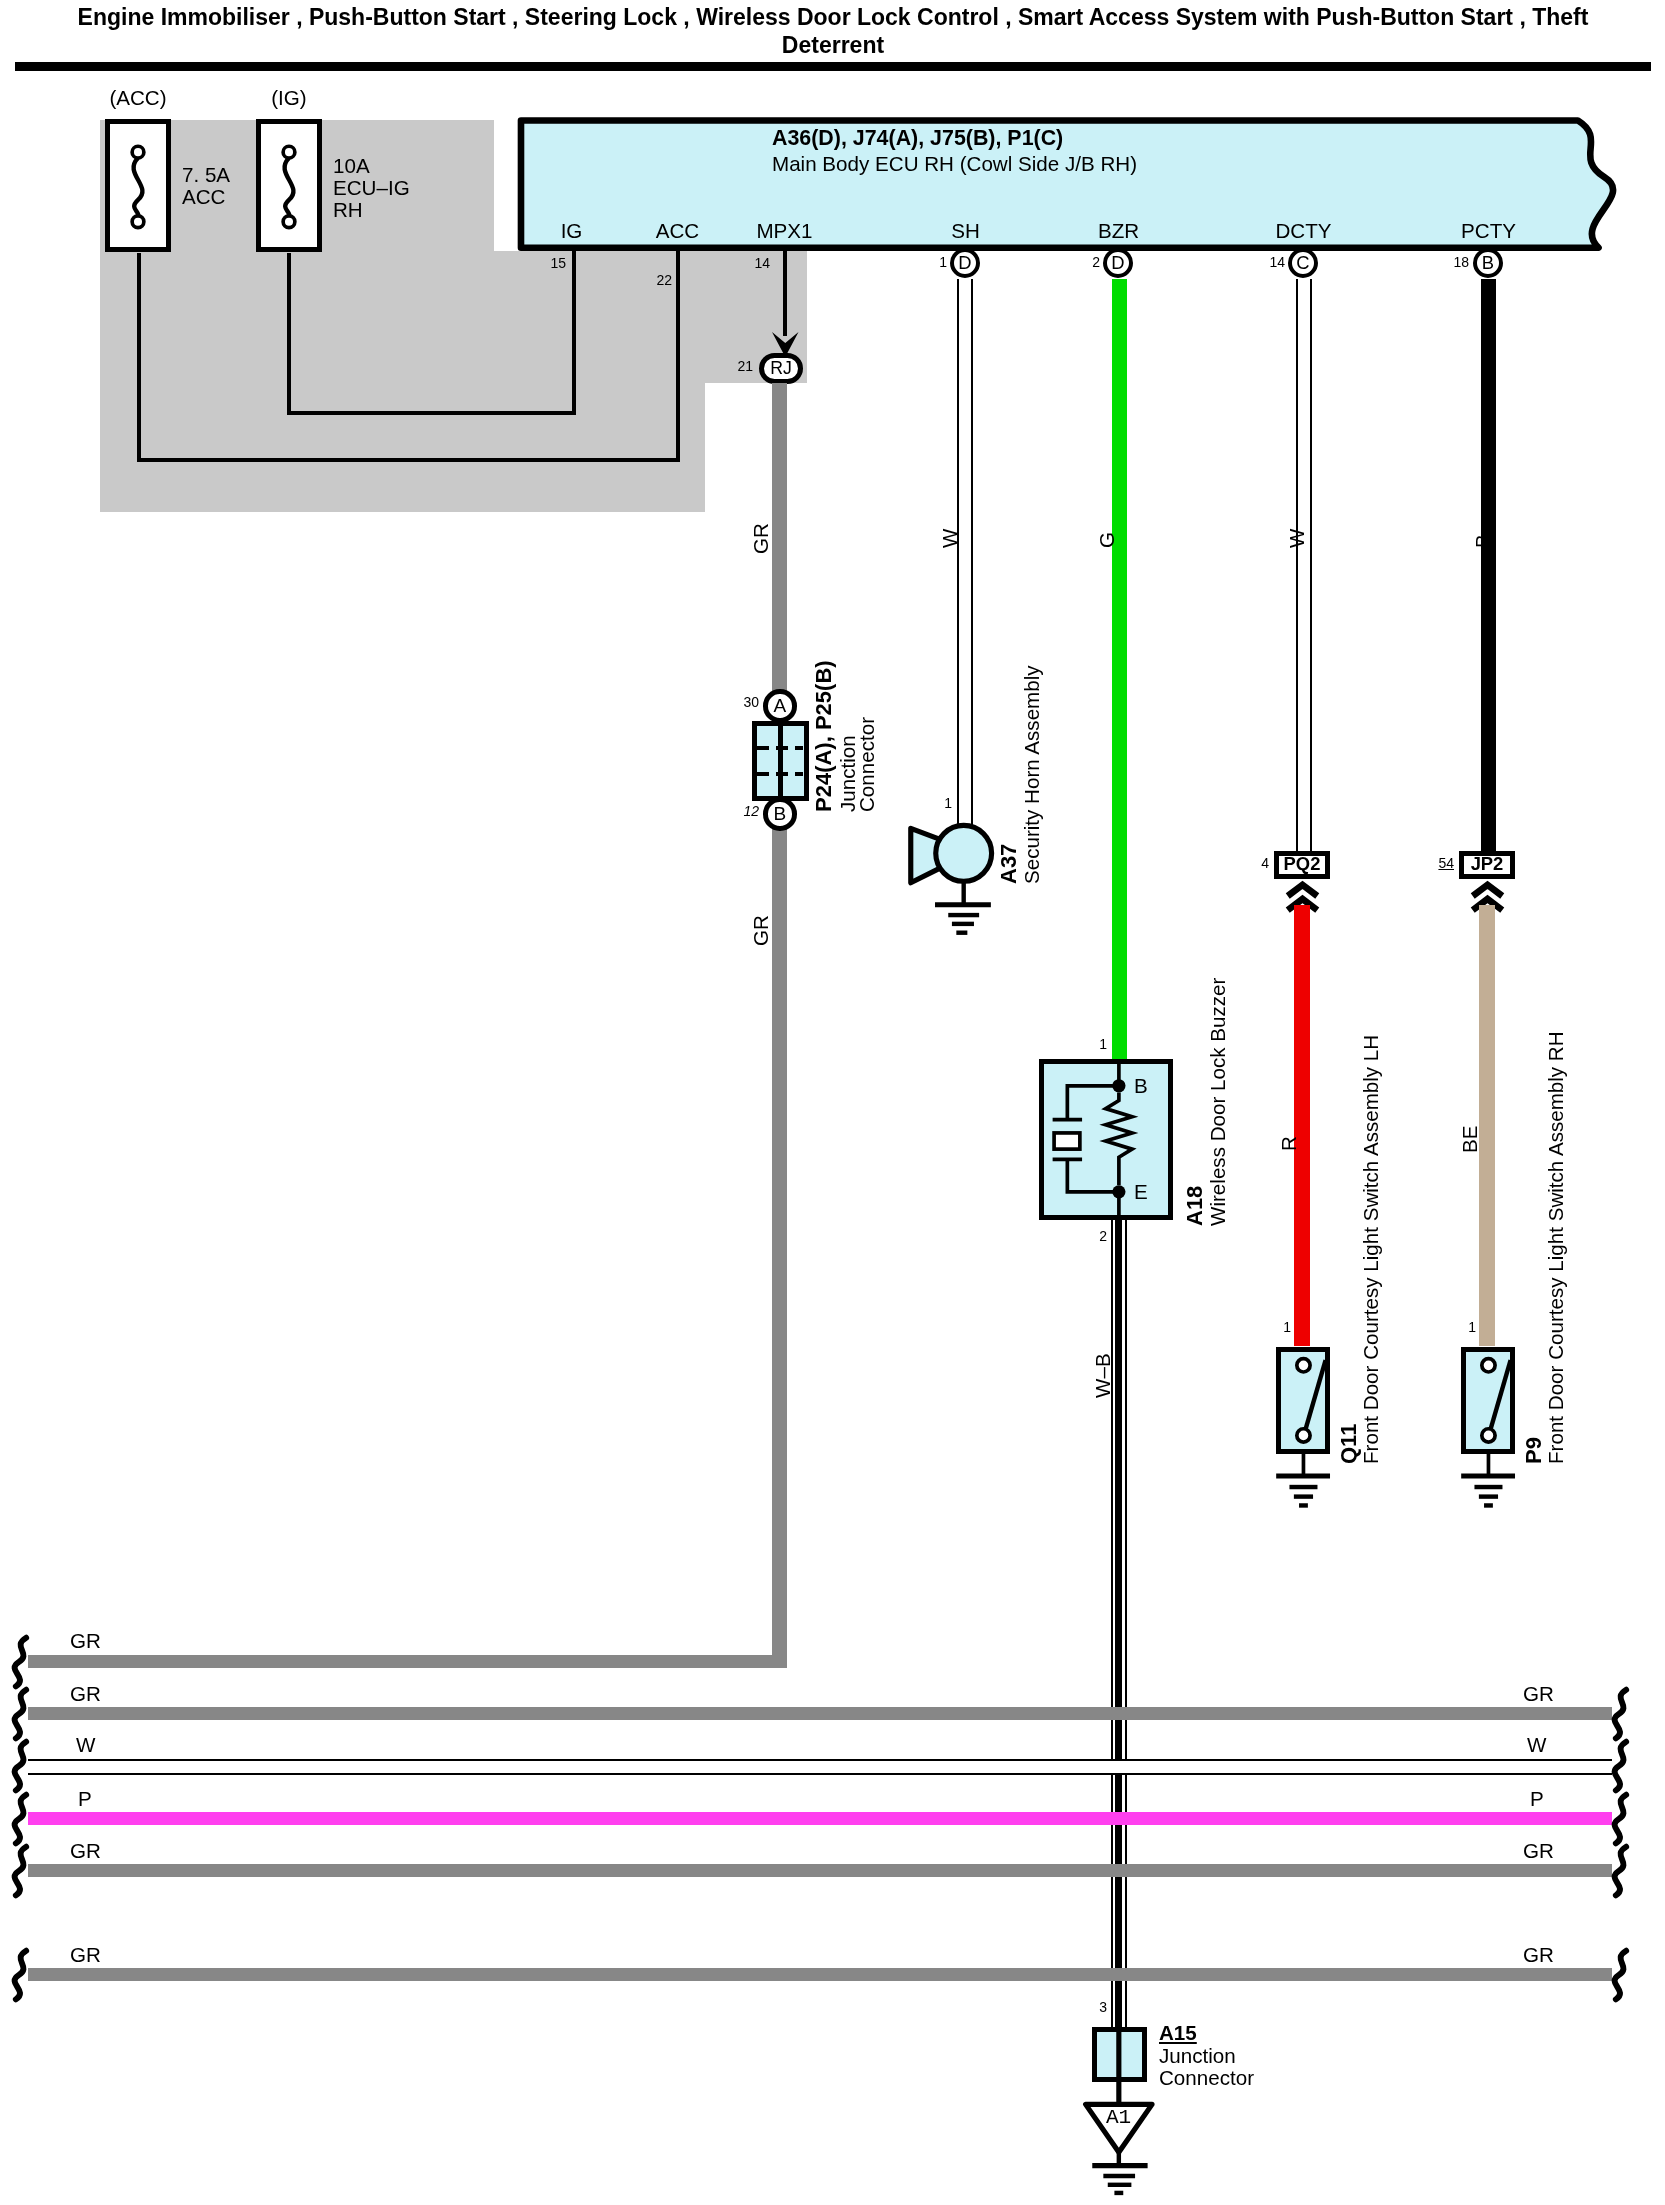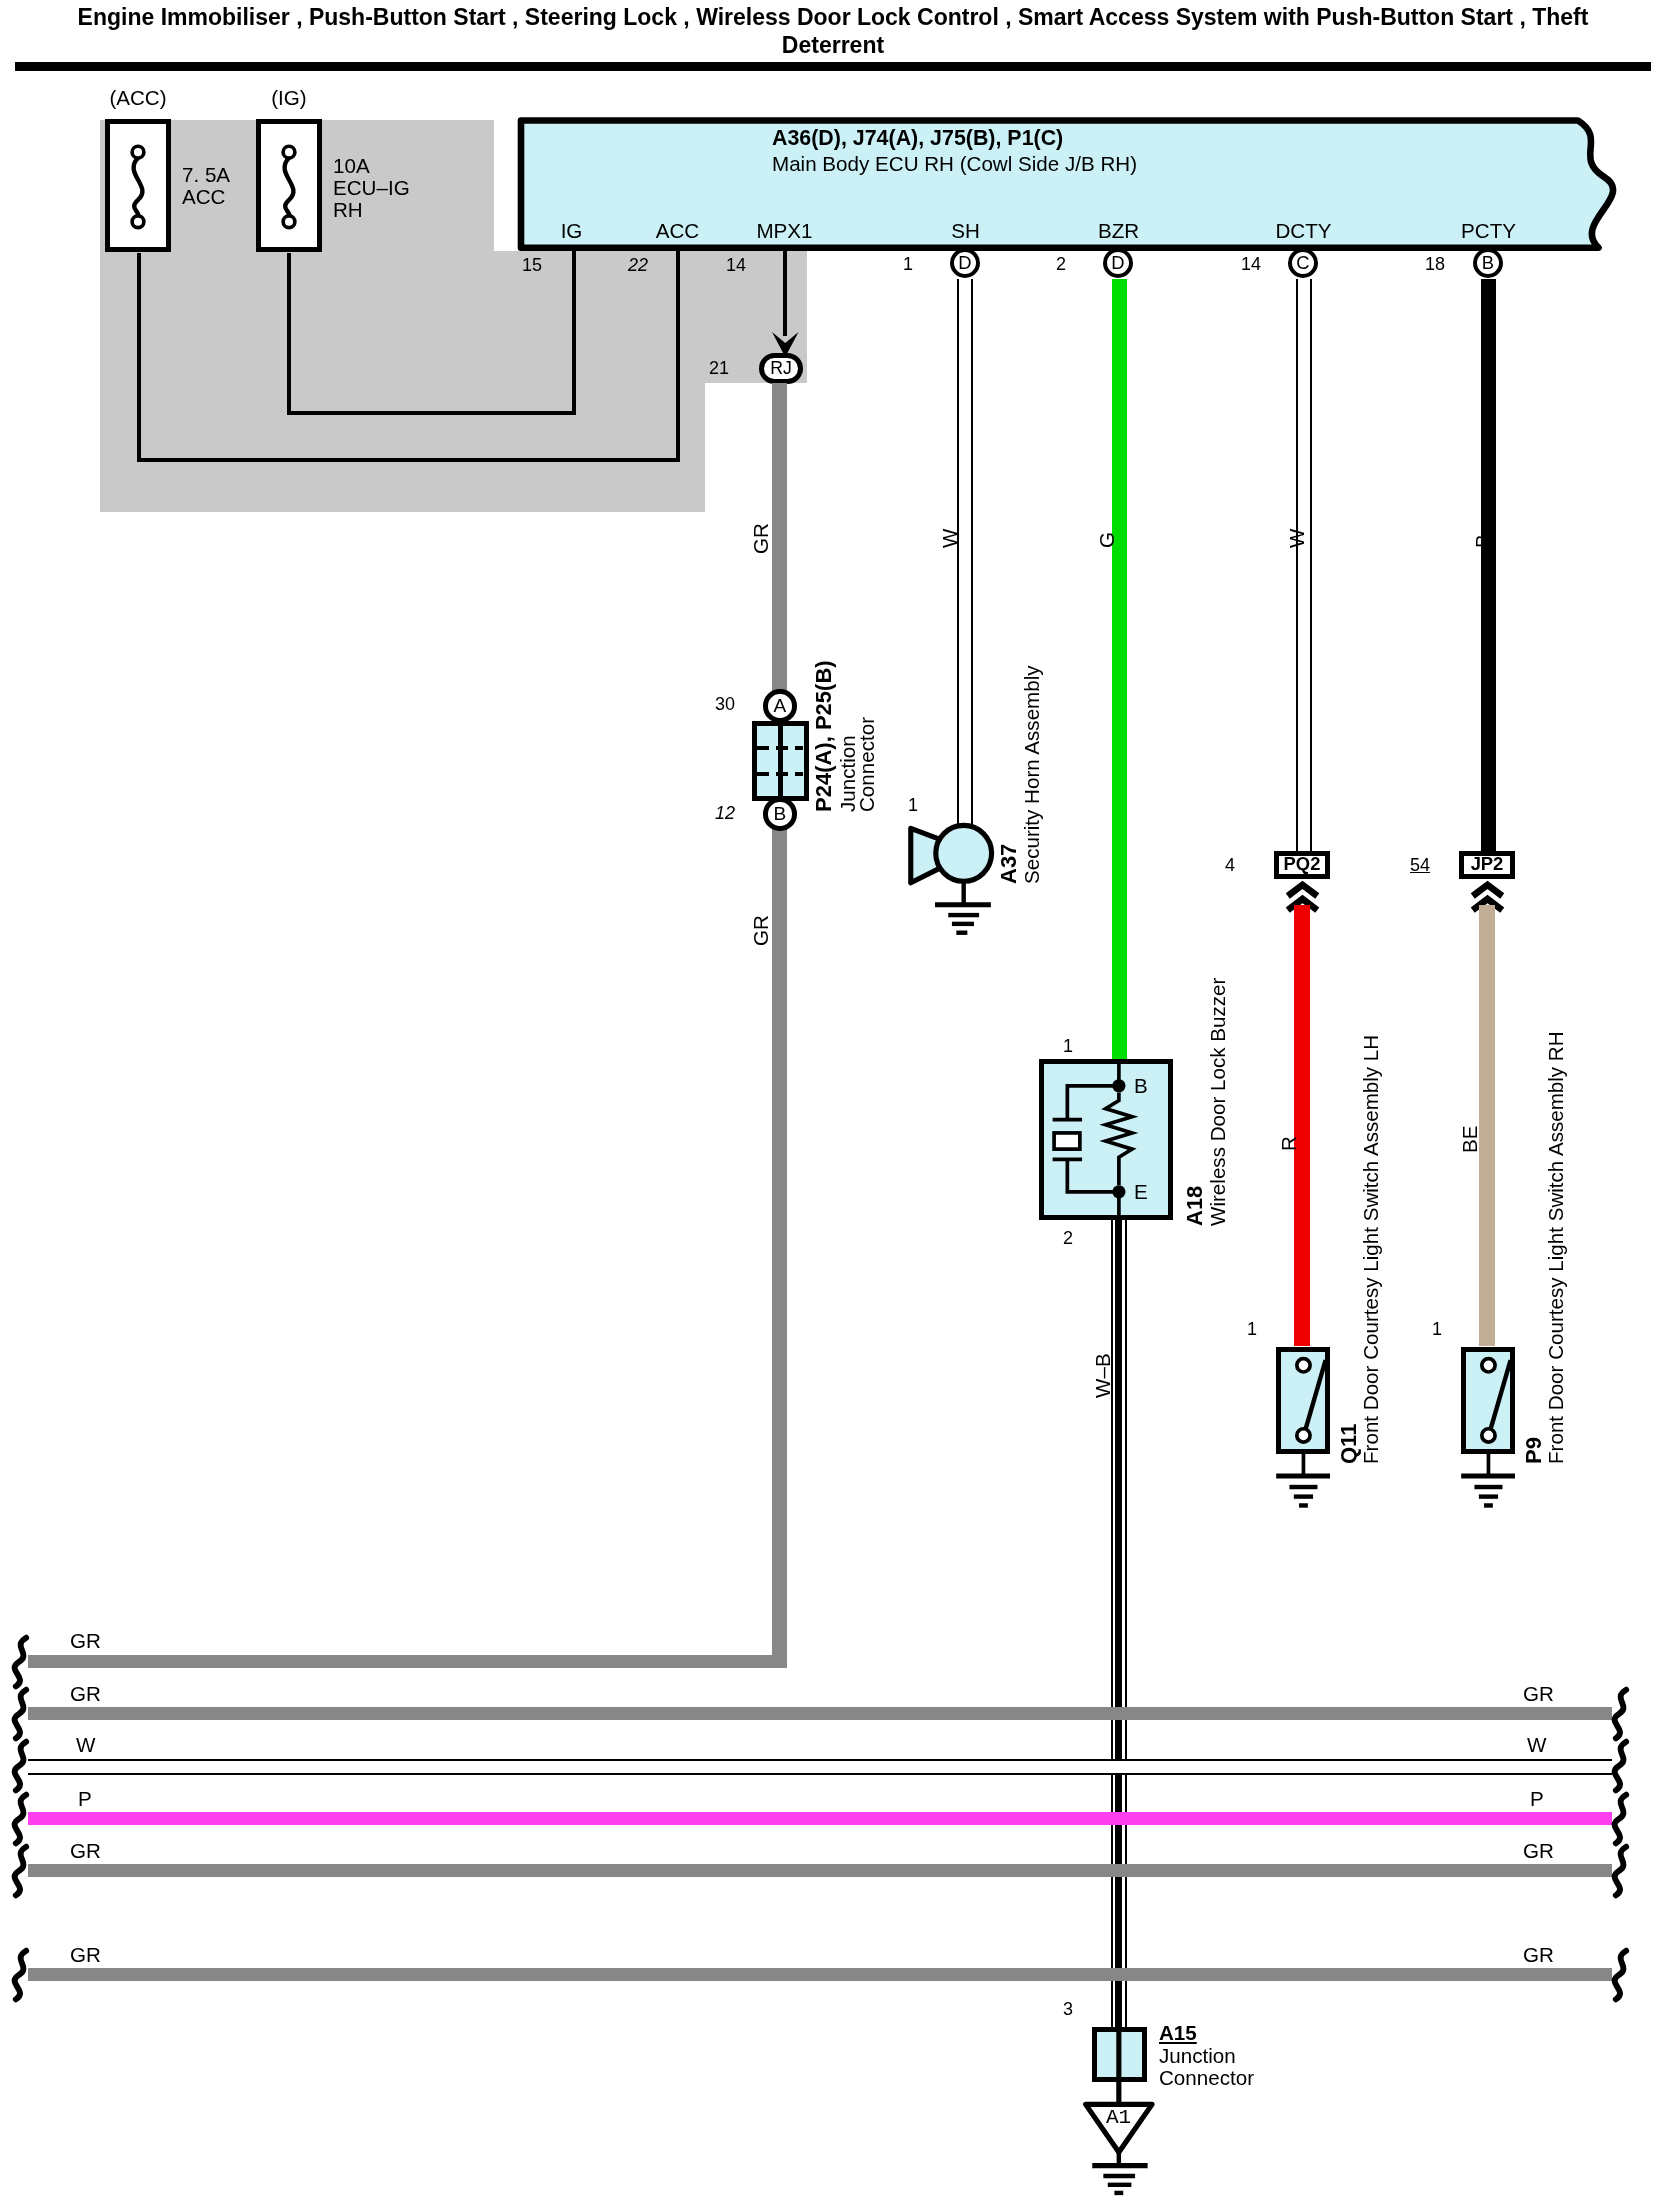--- a/index.html
+++ b/index.html
@@ -2,21 +2,21 @@
 <html style="--cyan: #CBF1F7; --gray-bg: #C9C9C9; --wire-gray: #878787; --wire-green: #00DD00; --wire-red: #EE0000; --wire-tan: #C2AE95; --wire-pink: #FF3FEF;font-size:11.8px"><head>
 <meta charset="utf-8">
 <style>
   html,body{margin:0;padding:0;background:#fff;}
   #canvas{position:relative;width:1666px;height:2205px;background:#fff;
           font-family:"Liberation Sans",sans-serif;color:#000;overflow:hidden;}
   .abs{position:absolute;}
   .t{position:absolute;font-size:20.6px;line-height:22px;white-space:nowrap;}
   .b{font-weight:bold;}
   .ctr{text-align:center;}
-  .num{position:absolute;width:44px;text-align:left;font-size:18px;white-space:nowrap;}
+  .num{position:absolute;width:44px;text-align:right;font-size:14px;white-space:nowrap;}
   .vlab{position:absolute;transform:rotate(-90deg);transform-origin:0 0;
         white-space:nowrap;font-size:20.6px;}
   .title{position:absolute;left:0;width:1666px;text-align:center;
          font-size:23px;font-weight:bold;}
   .rule{position:absolute;background:#000;}
   .graybg{position:absolute;left:0;top:0;width:1666px;height:2205px;
           background:var(--gray-bg);
           clip-path:polygon(100px 120px,494px 120px,494px 251px,807px 251px,
                             807px 383px,705px 383px,705px 512px,100px 512px);}
   .fusebox{position:absolute;width:66px;height:133px;border:5.2px solid #000;
@@ -95,21 +95,21 @@
 
   <div class="t ctr" style="left:520px;top:220px;width:103px;">IG</div>
   <div class="t ctr" style="left:626px;top:220px;width:103px;">ACC</div>
   <div class="t ctr" style="left:733px;top:220px;width:103px;">MPX1</div>
   <div class="t ctr" style="left:914px;top:220px;width:103px;">SH</div>
   <div class="t ctr" style="left:1067px;top:220px;width:103px;">BZR</div>
   <div class="t ctr" style="left:1252px;top:220px;width:103px;">DCTY</div>
   <div class="t ctr" style="left:1437px;top:220px;width:103px;">PCTY</div>
 
   <div class="num" style="left:522px;top:255px;">15</div>
-  <div class="num" style="left:628px;top:255px;font-style:italic;">22</div>
+  <div class="num" style="left:628px;top:272px;">22</div>
   <div class="num" style="left:726px;top:255px;">14</div>
   <div class="num" style="left:903px;top:254px;">1</div>
   <div class="num" style="left:1056px;top:254px;">2</div>
   <div class="num" style="left:1241px;top:254px;">14</div>
   <div class="num" style="left:1425px;top:254px;">18</div>
 
   <div class="pc" style="left:950px;top:248px;">D</div>
   <div class="pc" style="left:1103px;top:248px;">D</div>
   <div class="pc" style="left:1288px;top:248px;">C</div>
   <div class="pc" style="left:1473px;top:248px;">B</div>

